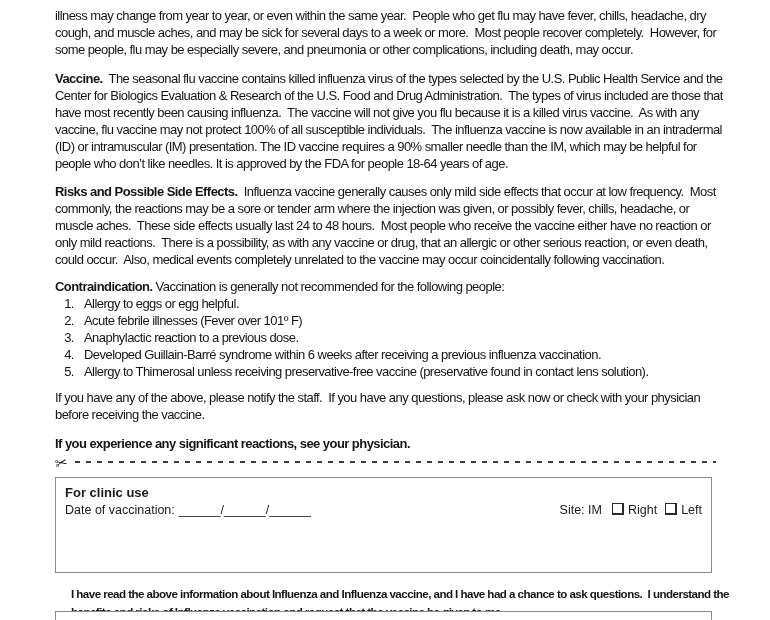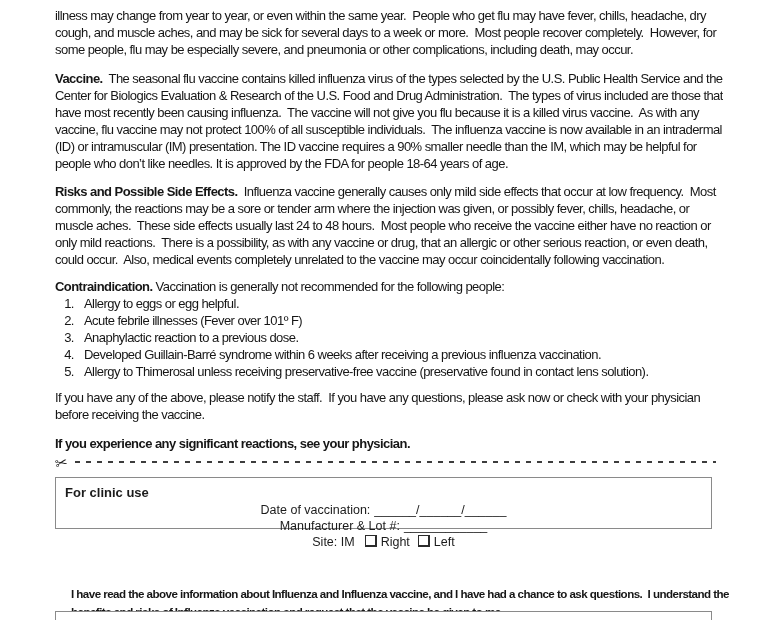--- a/index.html
+++ b/index.html
@@ -41,27 +41,27 @@
     font-size: 15px; line-height: 15px; color: #222;
     transform: rotate(-12deg); margin-right: 7px; letter-spacing: 0;
   }
   .dashes {
     flex: 1; height: 2.5px;
     background: repeating-linear-gradient(90deg, #3c3c3c 0 5.5px, transparent 5.5px 11px);
   }
 
   
   .clinic-box {
-    position: absolute; left: 55px; top: 477px; width: 657px; height: 52px;
+    position: absolute; left: 55px; top: 477px; width: 657px; height: 96px;
     border: 1px solid #8a8a8a;
     padding: 7px 9px 0 9px; box-sizing: border-box;
     font-size: 12.5px; line-height: 16px; color: #1b1b1b;
   }
   .cb-title { font-weight: bold; font-size: 13px; margin-bottom: 1px; }
-  .cb-row { display: flex; justify-content: space-between; align-items: center; white-space: nowrap; flex-direction: column; }
+  .cb-row { display: flex; justify-content: space-between; align-items: flex-end; white-space: nowrap; }
   .cb-row.row2 { margin-top: 13px; }
   .blank { margin-left: 4px; letter-spacing: 0; }
   .chk {
     display: inline-block; width: 9px; height: 9px;
     border: 1.5px solid #2b2b2b;
     border-right-width: 2px; border-bottom-width: 2px;
     margin: 0 4px 0 8px; vertical-align: -1px;
   }
   .chk.first { margin-left: 10px; }
 
@@ -108,21 +108,20 @@
   <div class="cutline">
     <span class="scissors">✂</span>
     <span class="dashes"></span>
   </div>
 
   <div class="clinic-box">
     <div class="cb-title">For clinic use</div>
 
     <div class="cb-row">
       <span><span>Date of vaccination:</span><span class="blank">______/______/______</span></span>
-      <span><span>Manufacturer &amp; Lot #:</span><span class="blank">____________</span></span>
       <span><span>Site: IM</span><span class="chk first"></span><span>Right</span><span class="chk"></span><span>Left</span></span>
     </div>
 
   </div>
 
   <p class="consent">I have read the above information about Influenza and Influenza vaccine, and I have had a chance to ask questions.  I understand the benefits and risks of Influenza vaccination and request that the vaccine be given to me.</p>
 
   <div class="box2"></div>
 
 </div>

